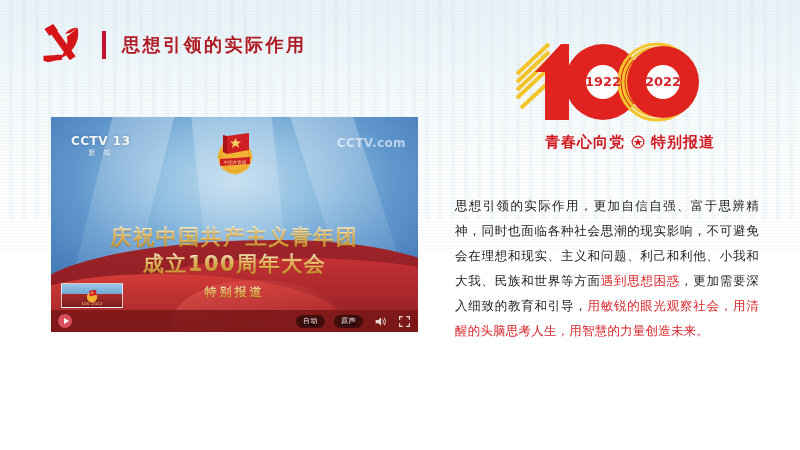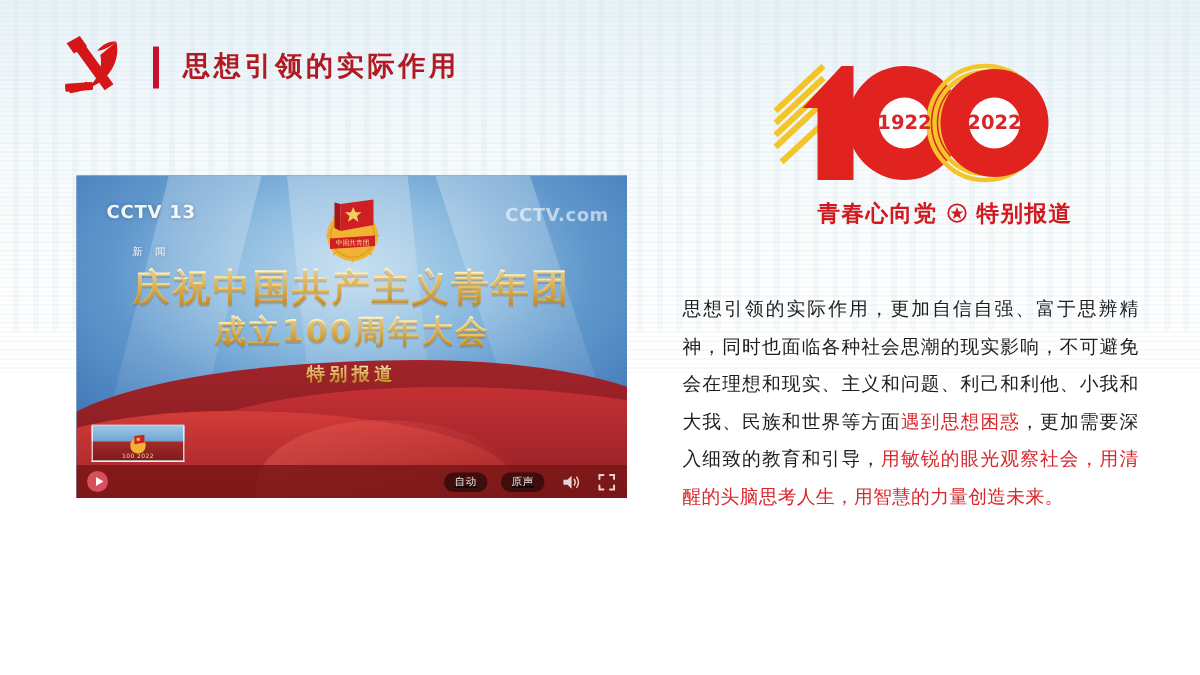--- a/index.html
+++ b/index.html
@@ -191,21 +191,21 @@
     font-family: "DejaVu Sans", sans-serif;
     font-size: 12px;
     font-weight: bold;
     letter-spacing: 0.5px;
     text-shadow: 0 0 3px rgba(0,0,0,0.25);
   }
   #cctv13-sub {
     font-family: "DejaVu Sans", sans-serif;
     font-size: 7px;
     letter-spacing: 3px;
-    margin-top: 18px;
+    margin-top: 3px;
     text-shadow: 0 0 3px rgba(0,0,0,0.25);
   }
 
   
   #cctv-watermark {
     position: absolute;
     right: 12px;
     top: 19px;
     font-family: "DejaVu Sans", sans-serif;
     font-size: 12px;
@@ -239,21 +239,21 @@
     font-weight: bold;
     color: #ffdf8a;
     background: linear-gradient(to bottom, #fff3c4 10%, #f6d271 45%, #c99126 98%);
     -webkit-background-clip: text;
     background-clip: text;
     -webkit-text-fill-color: transparent;
     text-shadow: 0 1px 0 rgba(120,60,0,0.22);
     letter-spacing: 1.5px;
     line-height: 1.22;
   }
-  #vh-1 { font-size: 25px; }
+  #vh-1 { font-size: 21px; margin-top: 48px; }
   #vh-2 { font-size: 21px; margin-top: 1px; }
   #vh-3 {
     font-size: 12px;
     margin-top: 8px;
     letter-spacing: 3px;
     text-align: center;
   }
 
   
   #preview-thumb {

